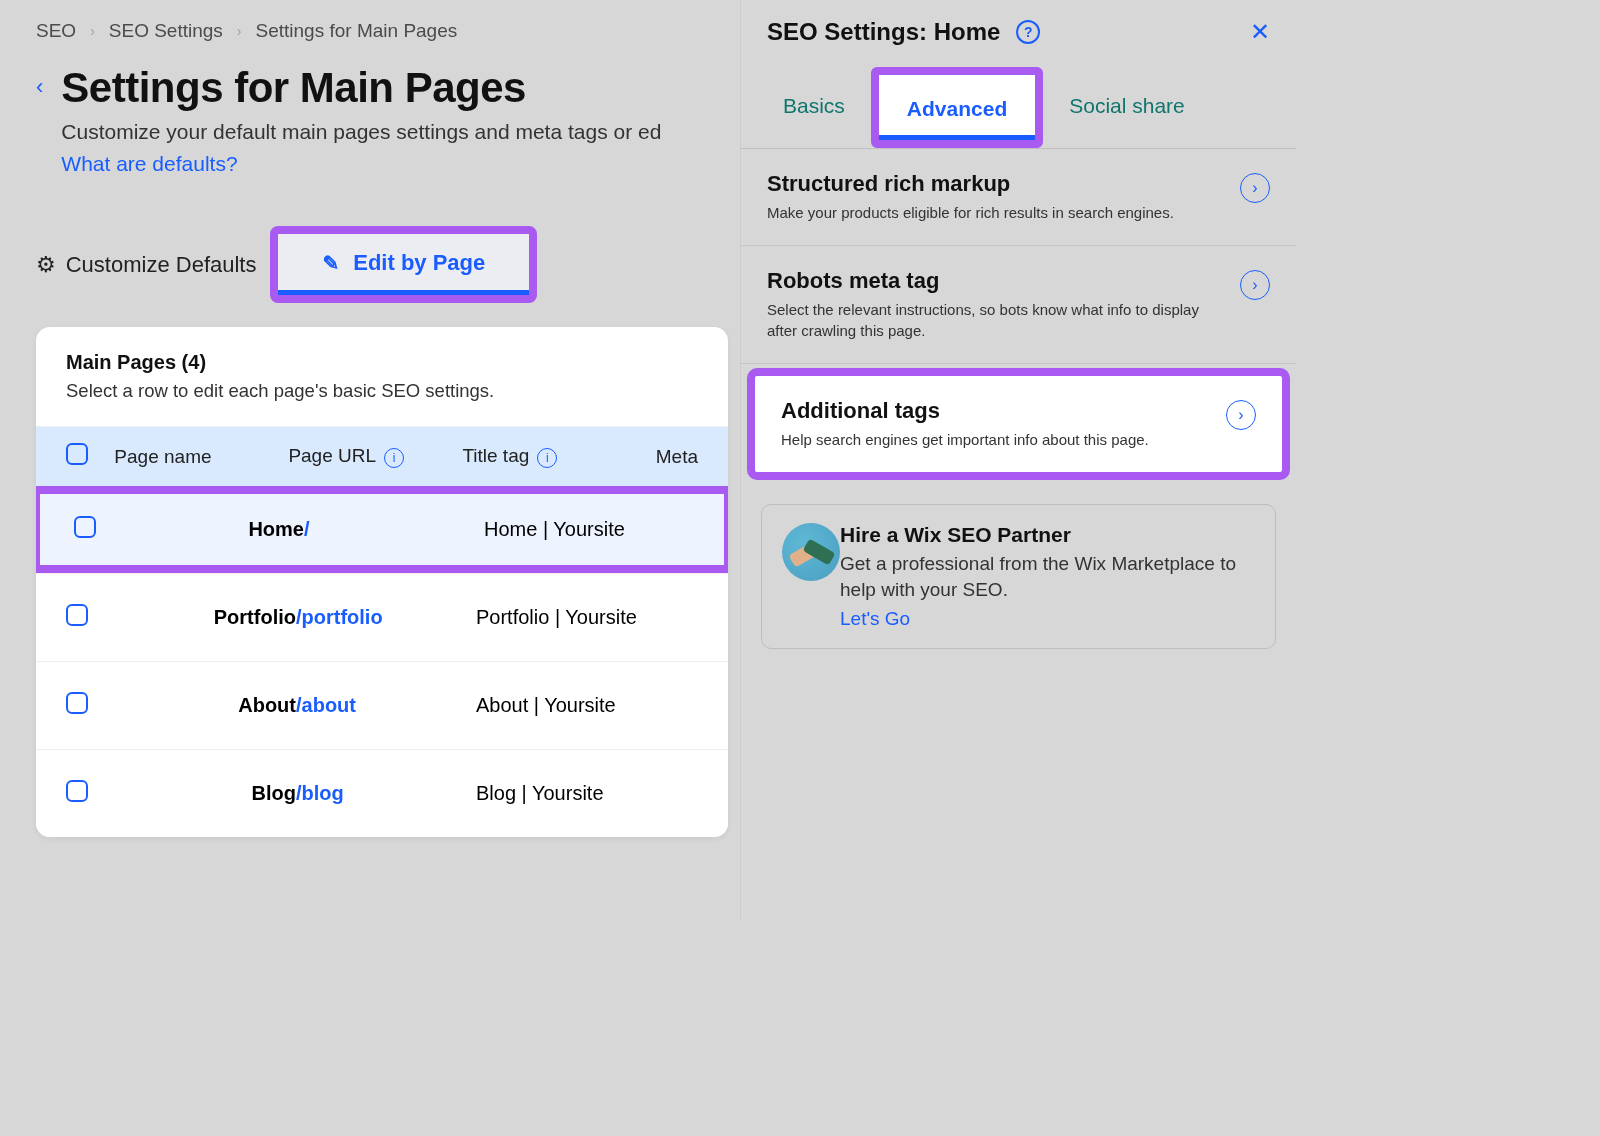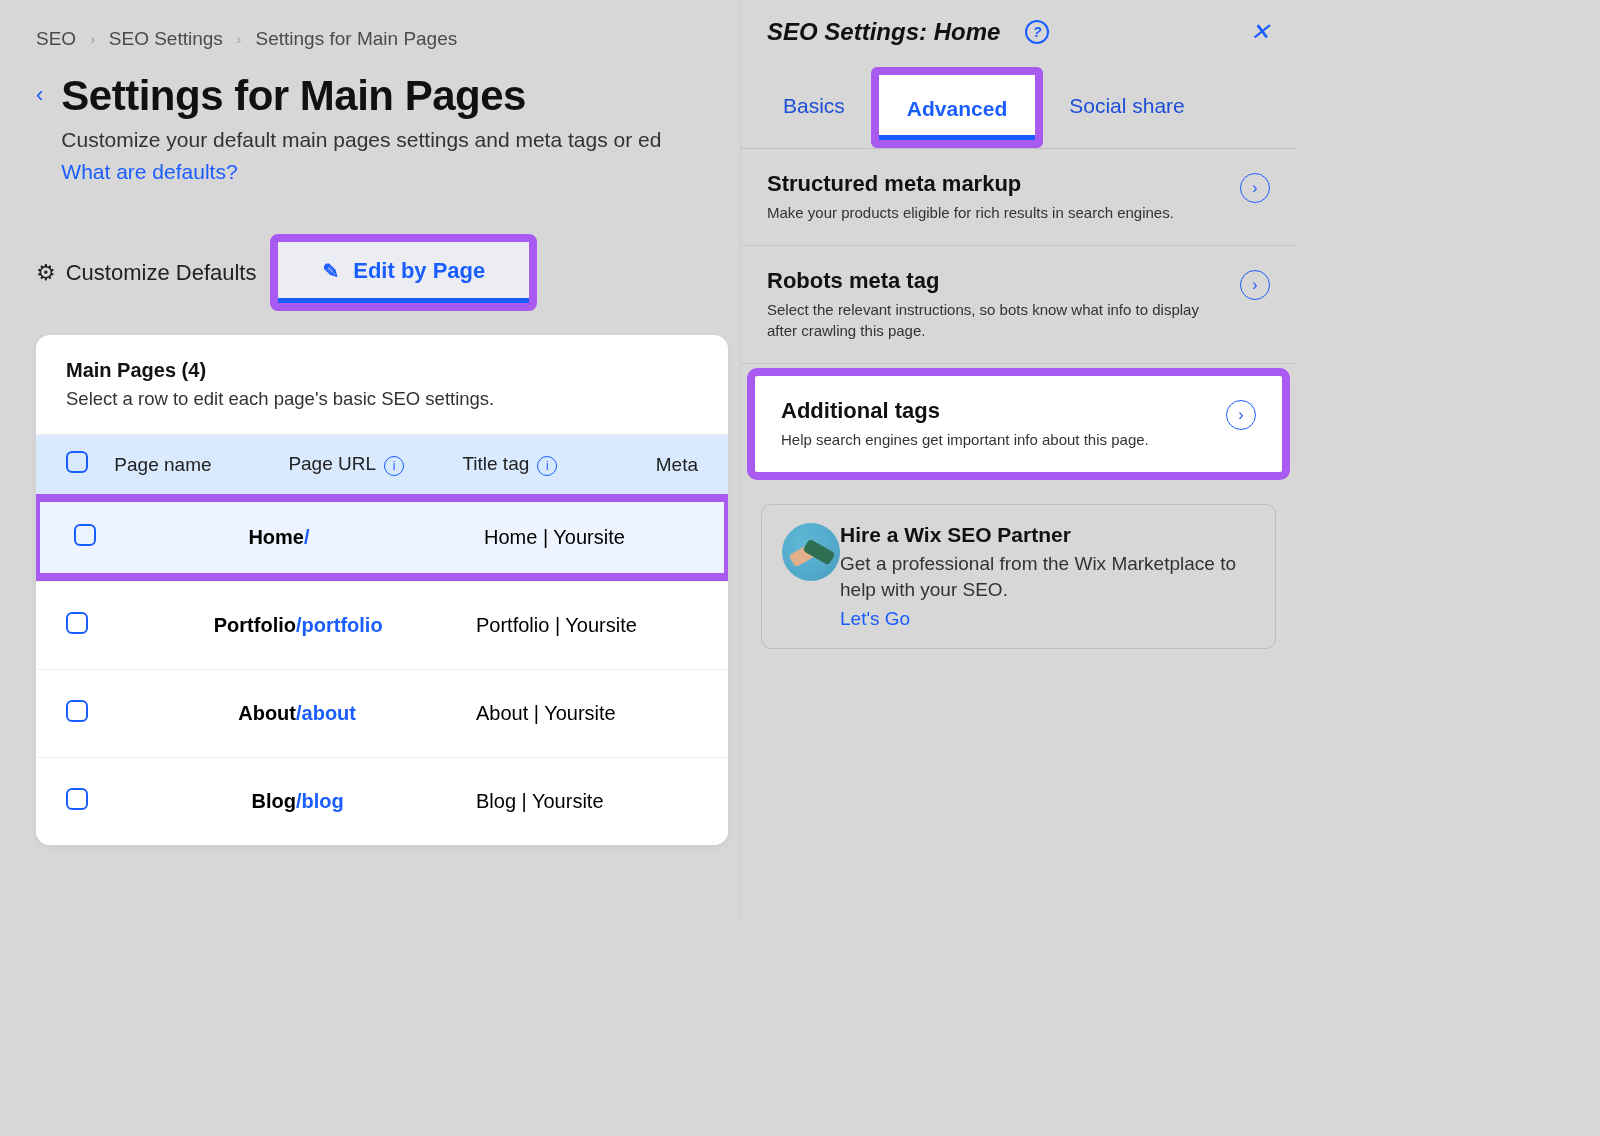--- a/index.html
+++ b/index.html
@@ -6,21 +6,21 @@
   body {
     font-family: -apple-system, BlinkMacSystemFont, "Segoe UI", Helvetica, Arial, sans-serif;
     background: #d7d7d7;
     width: 1296px;
     height: 920px;
     overflow: hidden;
     position: relative;
   }
   .main-area {
     position: absolute;
-    left: 0; top: 8px;
+    left: 0; top: 0;
     width: 1296px; height: 920px;
     background: #d7d7d7;
     padding: 20px 0 0 36px;
   }
   .breadcrumb {
     display: flex;
     align-items: center;
     gap: 14px;
     color: #4b4b4b;
     font-size: 19px;
@@ -157,42 +157,41 @@
     top: 0; right: 0;
     width: 556px;
     height: 920px;
     background: #d7d7d7;
     border-left: 1px solid #ccc;
   }
   .panel-header {
     display: flex;
     align-items: center;
     padding: 18px 26px;
-    gap: 25px;
-    font-style: italic;
+    gap: 16px;
   }
   .panel-title { font-size: 24px; font-weight: 800; color: #111; }
   .help-circle {
     width: 24px; height: 24px;
     border: 2px solid #1a5dff;
     border-radius: 50%;
     color: #1a5dff;
     display: flex; align-items: center; justify-content: center;
     font-size: 14px; font-weight: 700;
   }
   .close-x { margin-left: auto; color: #1a5dff; font-size: 24px; font-weight: 400; cursor: pointer; }
   .panel-tabs {
     display: flex;
     border-bottom: 1px solid #c1c1c1;
     padding: 0 16px;
     align-items: flex-end;
   }
   .ptab {
     font-size: 21px;
-    color: #1d4ed8;
+    color: #0f766e;
     padding: 30px 26px;
   }
   .ptab-advanced-wrap {
     border: 8px solid #a95af0;
     border-radius: 6px;
     background: #fff;
   }
   .ptab-advanced {
     font-size: 21px;
     color: #1a5dff;
@@ -332,21 +331,21 @@
   <div class="panel-tabs">
     <div class="ptab">Basics</div>
     <div class="ptab-advanced-wrap">
       <div class="ptab-advanced">Advanced</div>
     </div>
     <div class="ptab">Social share</div>
   </div>
 
   <div class="panel-section">
     <div class="text">
-      <div class="sec-title">Structured meta markup</div>
+      <div class="sec-title">Structured rich markup</div>
       <div class="sec-desc">Make your products eligible for rich results in search engines.</div>
     </div>
     <div class="chev">›</div>
   </div>
 
   <div class="panel-section">
     <div class="text">
       <div class="sec-title">Robots meta tag</div>
       <div class="sec-desc">Select the relevant instructions, so bots know what info to display after crawling this page.</div>
     </div>

